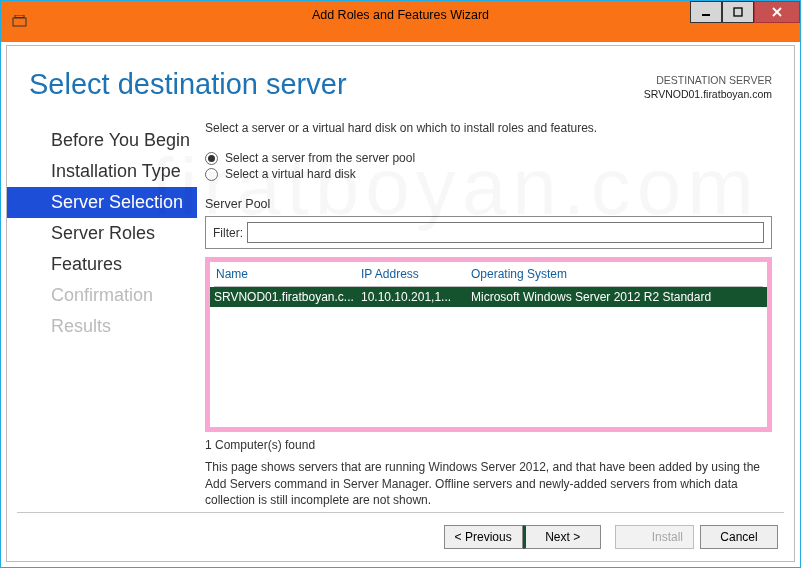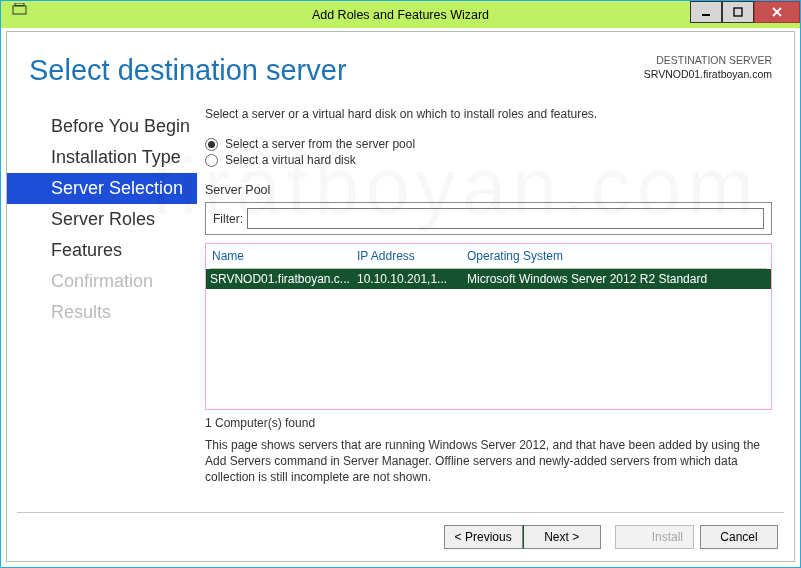--- a/index.html
+++ b/index.html
@@ -1,50 +1,50 @@
 <!DOCTYPE html>
 <html><head>
 <meta charset="utf-8">
 <style>
   * { box-sizing: border-box; margin: 0; padding: 0; font-family: "Segoe UI", Arial, sans-serif; }
   body { background: #fff; width: 801px; height: 568px; overflow: hidden; }
   .window { width: 801px; height: 568px; border: 1px solid #22ace2; display: flex; flex-direction: column; position: relative; }
-  .titlebar { height: 27px; background: #bef264; display: flex; color: #000; position: relative; }
+  .titlebar { height: 48px; background: #f97316; display: flex; align-items: center; color: #000; position: relative; }
   .titlebar-icon { width: 20px; height: 16px; margin-left: 8px; display:flex; align-items:center; justify-content:center; }
   .titlebar-title { position:absolute; left:0; right:0; text-align:center; font-size:12.5px; color:#000; font-weight:400; top:7px; pointer-events:none;}
   .win-controls { margin-left:auto; display:flex; height:100%; }
   .win-btn { width:32px; height:22px; border:1px solid #333; margin-top:0; margin-right:0; display:flex; align-items:center; justify-content:center; font-size:11px; background:#d9d9d9; border-bottom:1px solid #333; }
   .win-btn.min { background:#d6d6d6; }
   .win-btn.max { background:#d6d6d6; }
   .win-btn.close { background:#c75050; color:#fff; width:46px; border-color:#a33; }
   .win-btn.close svg line{ stroke:#fff; }
   .body { flex:1; background:#fff; display:flex; flex-direction:column; padding: 0 5px 5px 5px; }
   .inner-border { flex:1; border:1px solid #bbb; margin:3px 0 0 0; display:flex; flex-direction:column; }
-  .header { padding: 22px 22px 8px 22px; display:flex; align-items:flex-start; }
+  .header { padding: 22px 22px 8px 22px; display:flex; align-items:flex-end; }
   .page-title { font-size:29px; font-weight:200; color:#1e73b4; letter-spacing:0; }
   .dest { margin-left:auto; text-align:right; font-size:10.5px; color:#555; line-height:1.3; }
   .dest .lbl { color:#555; font-size:10.5px; }
   .dest .val { color:#222; }
   .content { flex:1; display:flex; padding: 12px 0 0 0; }
   .sidebar { width: 190px; padding-top:4px; }
   .step { padding: 5px 0 5px 44px; font-size:18px; color:#333; cursor:default; }
   .step.active { background:#1d4ed8; color:#fff; }
   .step.disabled { color:#bbb; }
   .main { flex:1; padding: 0 22px 0 8px; display:flex; flex-direction:column; }
   .instr { font-size:12px; color:#333; margin-bottom:14px; }
   .radios { margin-bottom:14px; }
   .radio-row { display:flex; align-items:center; margin:2px 0; }
   .radio { width:13px; height:13px; border:1px solid #666; border-radius:50%; margin-right:7px; display:flex; align-items:center; justify-content:center; }
   .radio.sel::after { content:""; width:7px; height:7px; border-radius:50%; background:#333; }
   .radio-lbl { font-size:12px; color:#333; }
   .section-lbl { font-size:12.5px; color:#333; margin-bottom:5px; }
   .filter-box { border:1px solid #8a8a8a; padding:5px 7px; display:flex; align-items:center; margin-bottom:8px; }
   .filter-box label { font-size:12px; color:#333; margin-right:4px; }
   .filter-input { flex:1; border:1px solid #777; height:21px; font-size:12px; padding:0 4px; background:#fff; }
-  .table-wrap { border:1px solid #f9a8d4; overflow:hidden; }
+  .table-wrap { border:5px solid #f9a8d4; overflow:hidden; }
   .thead { display:flex; font-size:12px; color:#125e9e; padding:5px 6px 5px 6px; }
   .thead .col { cursor:default; }
   .col.name { width:145px; }
   .col.ip { width:110px; }
   .col.os { flex:1; }
   .table-divider { height:1px; background:#bfbfbf; margin:0 4px; }
   .tbody { height:140px; background:#fff; }
   .trow { display:flex; font-size:12px; padding:3px 4px; }
   .trow.sel { background:#14532d; color:#fff; }
   .trow .cell { overflow:hidden; white-space:nowrap; text-overflow:ellipsis; }
@@ -52,21 +52,21 @@
   .trow .cell.ip { width:110px; }
   .trow .cell.os { flex:1; }
   .found { font-size:12px; color:#333; margin-top:6px; }
   .note { font-size:12px; color:#333; margin-top:7px; line-height:1.35; }
   .footer { height:48px; border-top:0; display:flex; align-items:center; justify-content:flex-end; padding-right:16px; gap:0; background:#fff; }
   .footer-rule { height:1px; background:#c7c7c7; margin: 4px 10px 0 10px; }
   .btn { min-width:78px; height:24px; font-size:12px; border:1px solid #888; background:#efefef; margin-left:6px; display:flex; align-items:center; justify-content:center; padding:0 10px; }
   .btn.disabled { color:#a7a7a7; border-color:#bdbdbd; background:#f2f2f2;padding-left:36px; }
   .btn-group { display:flex; margin-right:8px; }
   .btn-group .btn { margin-left:0; }
-  .btn-group .btn + .btn { border-left:1px solid #14532d; margin-left:0; }
+  .btn-group .btn + .btn { border-left:3px solid #14532d; margin-left:0; }
   .watermark { position:absolute; top:140px; left:40px; right:40px; font-size:80px; color:rgba(0,0,0,0.03); font-weight:300; letter-spacing:6px; pointer-events:none; white-space:nowrap; text-align:right; }
 </style>
 </head>
 <body>
 
 <div class="window">
 
   <div class="titlebar">
     <span class="titlebar-icon">
       <svg width="15" height="13" viewBox="0 0 15 13">

